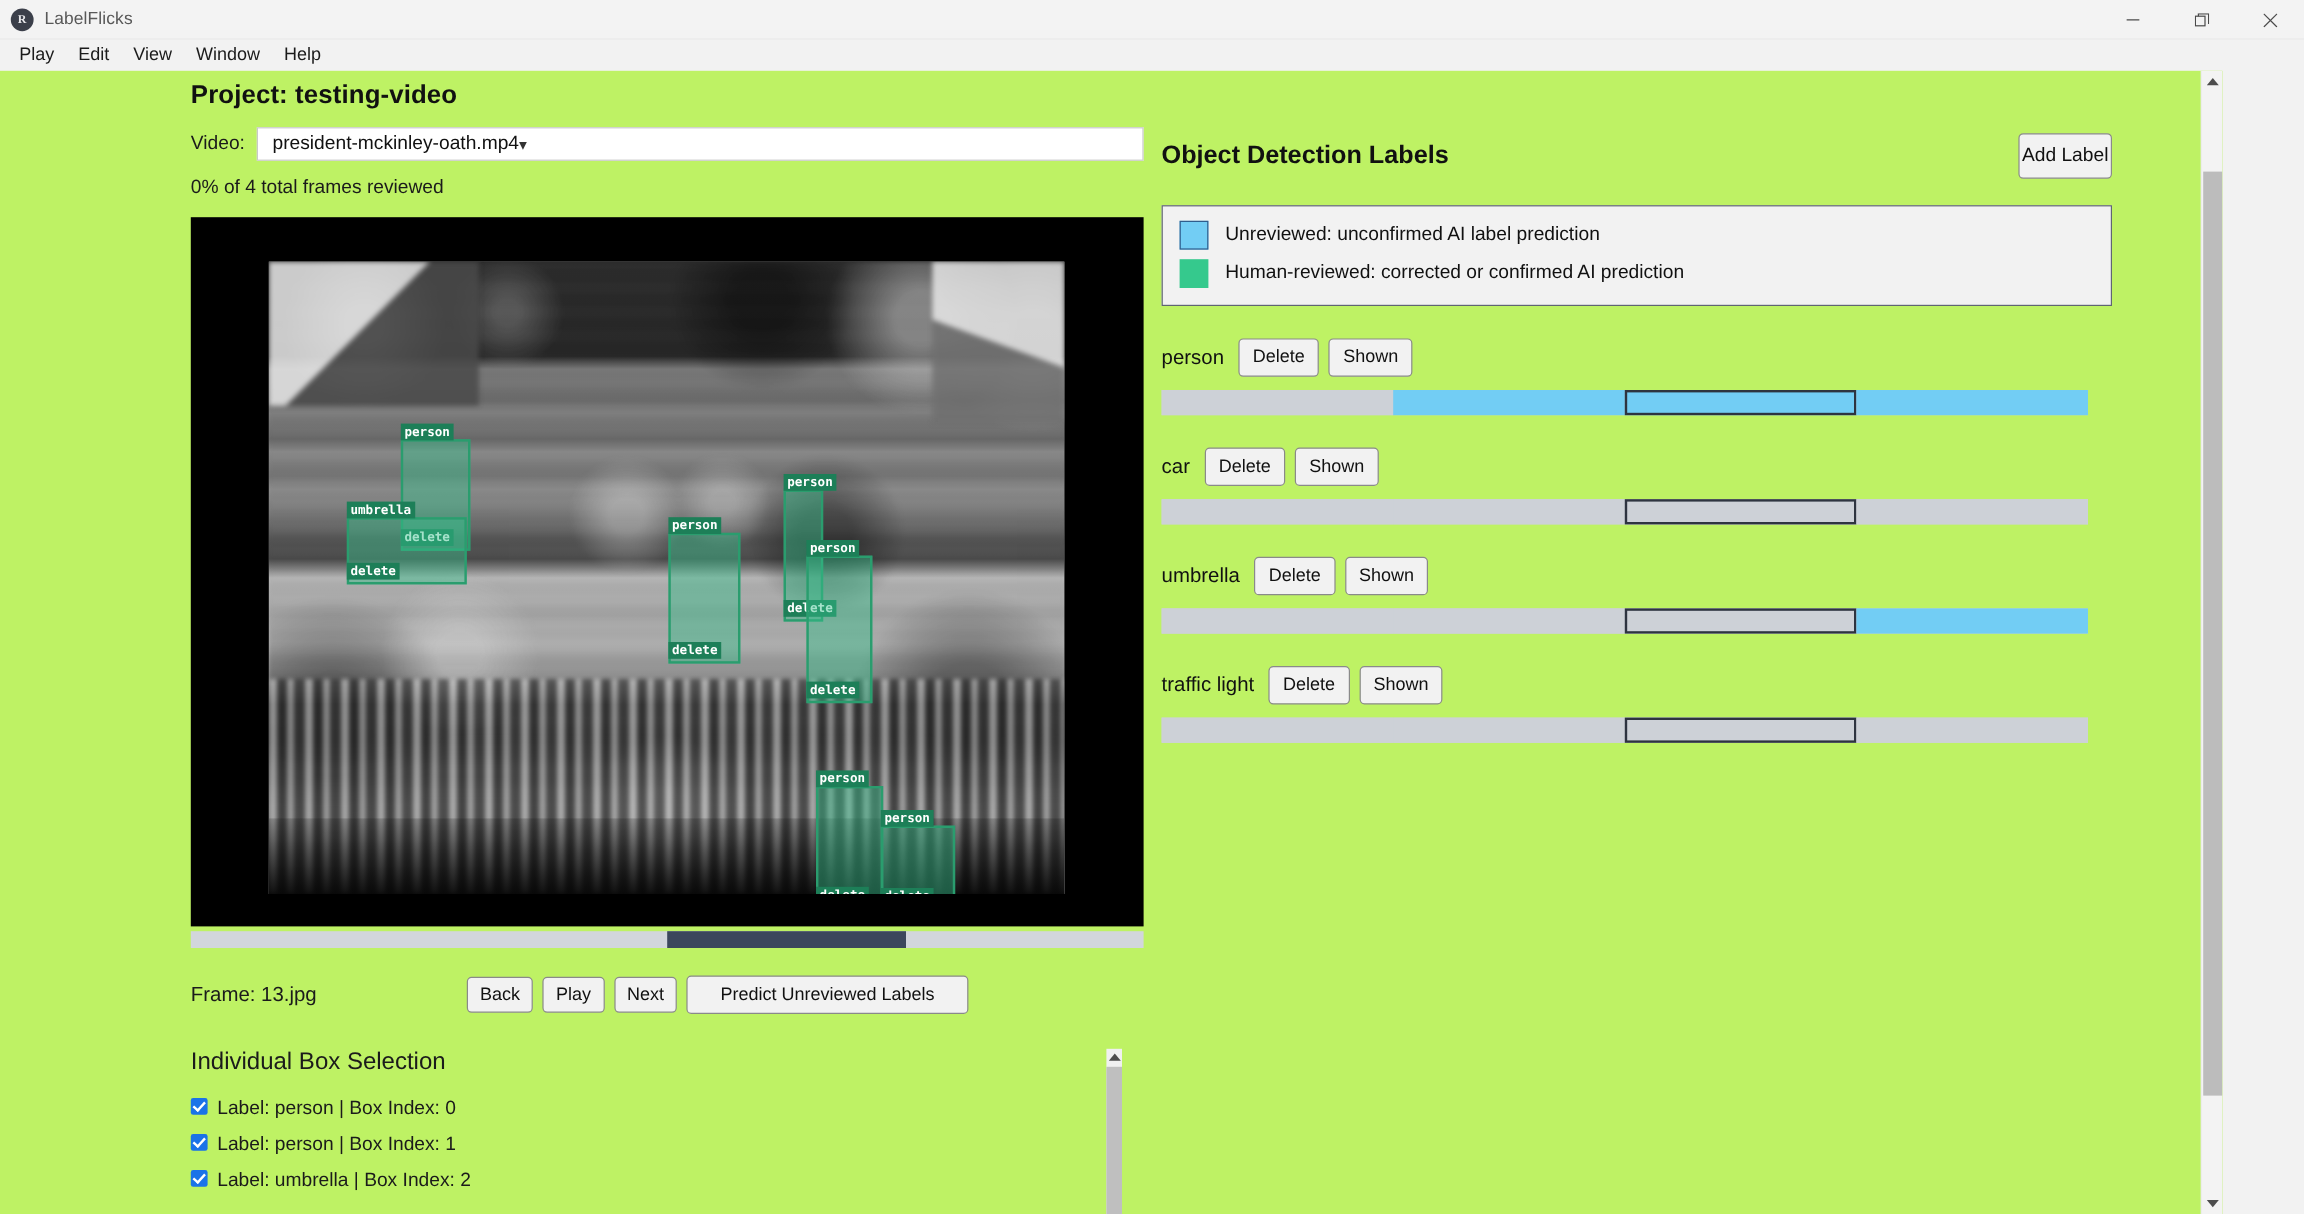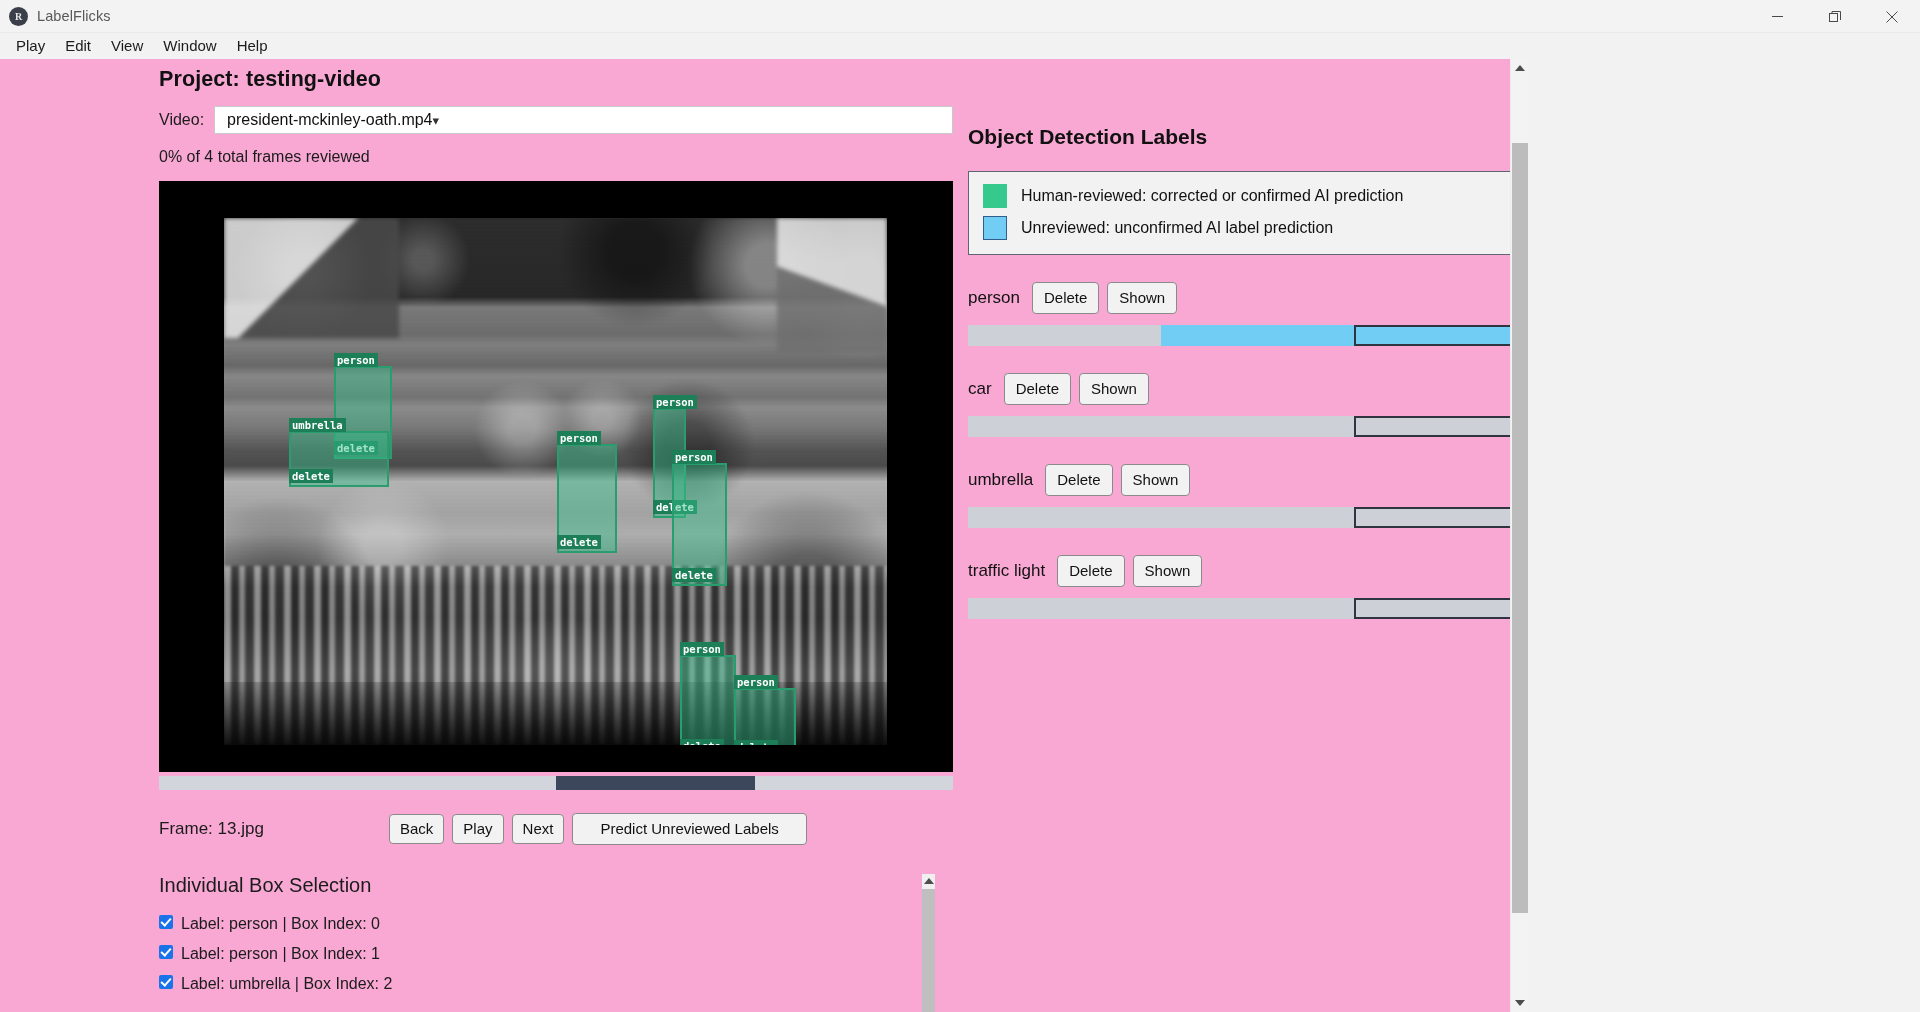--- a/index.html
+++ b/index.html
@@ -41,22 +41,22 @@
     background: #f2f2f2; padding-left: 6px;
   }
   .menu-item {
     font-size: 15px; color: #1b1b1b;
     padding: 2px 10px; line-height: 20px; cursor: default;
   }
 
   
   .workspace {
     position: relative;
-    width: 1528px; height: 953px;
-    background: #f9a8d4;
+    width: 1852px; height: 953px;
+    background: #bef264;
     overflow: hidden;
   }
 
   
   .left-col {
     position: absolute; left: 159px; top: 8px;
     width: 794px;
   }
   .project-title {
     font-size: 21.5px; font-weight: bold; color: #111;
@@ -212,21 +212,21 @@
   }
   .inner-sb .thumb {
     position: absolute; left: 0; top: 15px; width: 13px; height: 132px;
     background: #bfbfbf;
   }
 
   
   .right-col {
     position: absolute; left: 968px; top: 52px; width: 792px;
   }
-  .odl-head { display: flex; align-items: flex-end; justify-content: space-between; }
+  .odl-head { display: flex; align-items: center; justify-content: space-between; }
   .odl-title { font-size: 21px; font-weight: bold; color: #111; }
   .add-label-btn { padding: 9px 2px; font-size: 16px; }
 
   .legend {
     margin-top: 22px;
     border: 1px solid #5f6572;
     padding: 12px 14px 14px 14px;
     background: #f2f2f2;
   }
   .legend-row { display: flex; align-items: center; margin-bottom: 8px; }
@@ -402,26 +402,26 @@
   </div>
 
   <div class="right-col">
     <div class="odl-head">
       <div class="odl-title">Object Detection Labels</div>
       <button class="btn add-label-btn">Add Label</button>
     </div>
 
     <div class="legend">
       <div class="legend-row">
+        <div class="sw blue"></div>
+        <div class="legend-text">Unreviewed: unconfirmed AI label prediction</div>
+      </div>
+      <div class="legend-row">
         <div class="sw green"></div>
         <div class="legend-text">Human-reviewed: corrected or confirmed AI prediction</div>
-      </div>
-      <div class="legend-row">
-        <div class="sw blue"></div>
-        <div class="legend-text">Unreviewed: unconfirmed AI label prediction</div>
       </div>
     </div>
 
     <div id="label-groups">
         <div class="label-group">
           <div class="label-head">
             <span class="label-name">person</span>
             <button class="btn">Delete</button>
             <button class="btn">Shown</button>
           </div>

